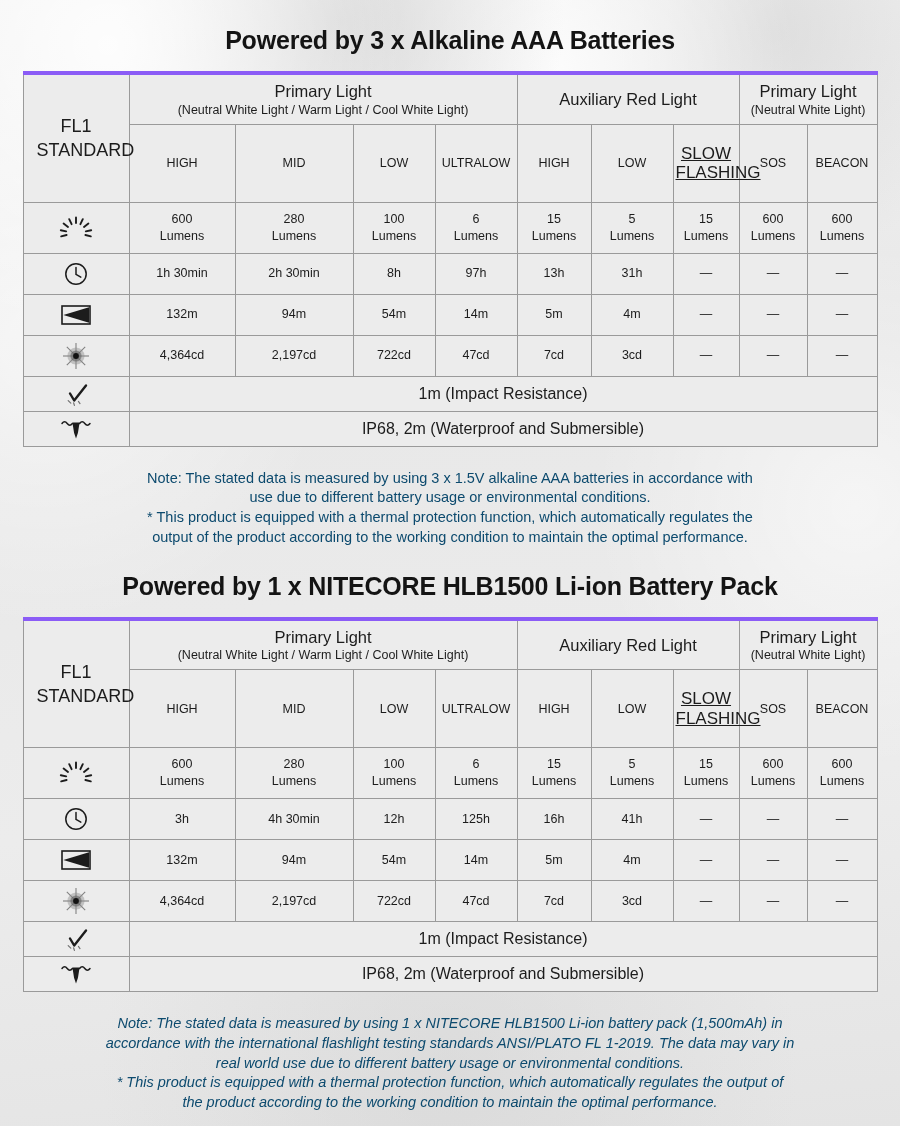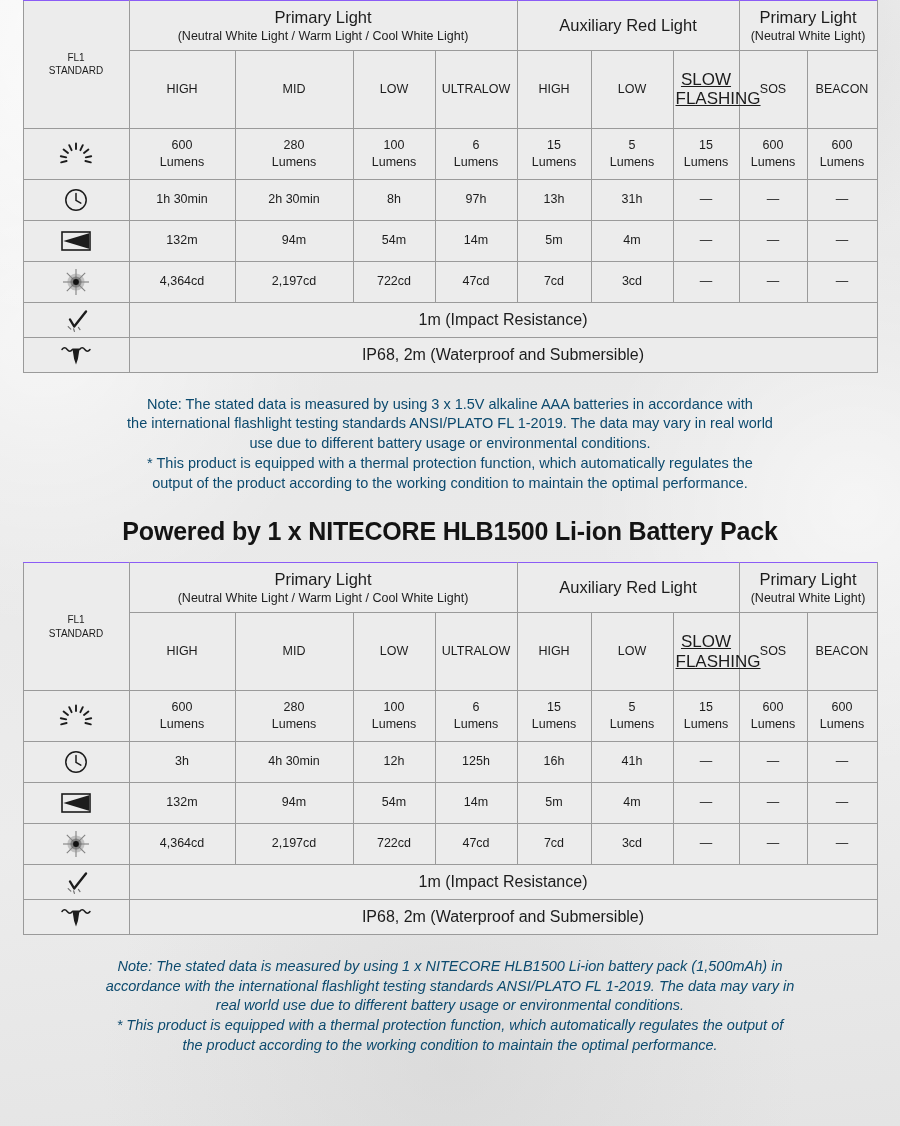--- a/index.html
+++ b/index.html
@@ -43,34 +43,34 @@
     background: #ececec;
     table-layout: fixed;
   }
   table.spec td, table.spec th {
     border: 1px solid #9a9a9a;
     text-align: center;
     vertical-align: middle;
     font-weight: normal;
     background: rgba(236,236,236,0.72);
   }
-  table.spec tr.outer-top td, table.spec tr.outer-top th { border-top: 1px solid #8b5cf6; }
+  table.spec tr.outer-top td, table.spec tr.outer-top th { border-top: 4px solid #8b5cf6; }
 
   .c-std   { width: 106px; }
   .c-high  { width: 106px; }
   .c-mid   { width: 118px; }
   .c-low   { width: 82px;  }
   .c-ultra { width: 82px;  }
   .c-rhigh { width: 74px;  }
   .c-rlow  { width: 82px;  }
   .c-slow  { width: 66px;  }
   .c-sos   { width: 68px;  }
   .c-beac  { width: 70px;  }
 
-  .hdr-std { font-size: 10px; line-height: 1.35; padding: 6px 5px; }
+  .hdr-std { font-size: 18px; line-height: 1.35; padding: 6px 13px; }
   .hdr-group { padding: 7px 4px 6px; line-height: 1.2; }
   .hdr-group .g-main { font-size: 16.5px; display: block; }
   .hdr-group .g-sub  { font-size: 12.5px; display: block; margin-top: 1px; }
   .hdr-mode { font-size: 12.5px; padding: 19px 2px; line-height: 1.15; height: 42px; }
   .hdr-mode.two-line { font-size: 17px; text-decoration: underline; }
 
   .cell-val { font-size: 12.5px; line-height: 1.35; padding: 8px 2px; }
   .cell-val .num { display: block; }
   .cell-val .unit { display: block; }
   .row-lumens td { height: 48px; }
@@ -90,20 +90,21 @@
   }
   #note-1 { padding-top: 22px; }
   #note-2 { padding-top: 22px; width: 840px; font-style: italic; }
   .note p { margin: 0; }
 </style>
 </head>
 <body>
 
 <div class="page">
 
+  <div class="section-title" id="title-1">Powered by 3 x Alkaline AAA Batteries</div>
 
   <table class="spec" id="table-1">
     <colgroup>
       <col class="c-std">
         <col class="c-high">
         <col class="c-mid">
         <col class="c-low">
         <col class="c-ultra">
       <col class="c-rhigh">
         <col class="c-rlow">
@@ -281,21 +282,20 @@
             <path d="M13.4 6.4 L20.6 6.4 L18.9 17 L17 22.5 L15.1 17 Z" fill="#1c1c1c"></path>
           </svg>
         </td>
         <td colspan="9">IP68, 2m (Waterproof and Submersible)</td>
       </tr>
     </tbody>
   </table>
 
   <div class="note" id="note-1">
     <p>Note: The stated data is measured by using 3 x 1.5V alkaline AAA batteries in accordance with</p>
-    <p>the international flashlight testing standards ANSI/PLATO FL 1-2019. The data may vary in real world</p>
     <p>use due to different battery usage or environmental conditions.</p>
     <p>* This product is equipped with a thermal protection function, which automatically regulates the</p>
     <p>output of the product according to the working condition to maintain the optimal performance.</p>
   </div>
 
   <div class="section-title" id="title-2">Powered by 1 x NITECORE HLB1500 Li-ion Battery Pack</div>
 
   <table class="spec" id="table-2">
     <colgroup>
       <col class="c-std">

